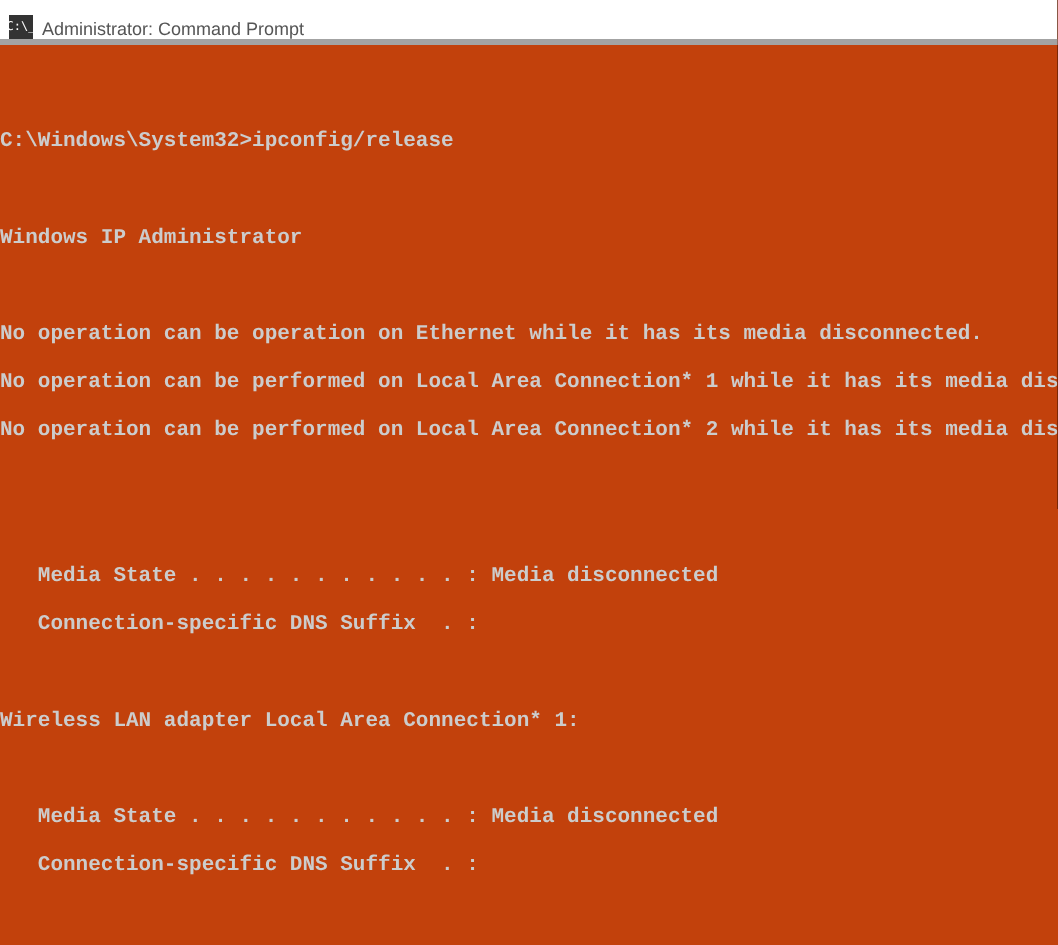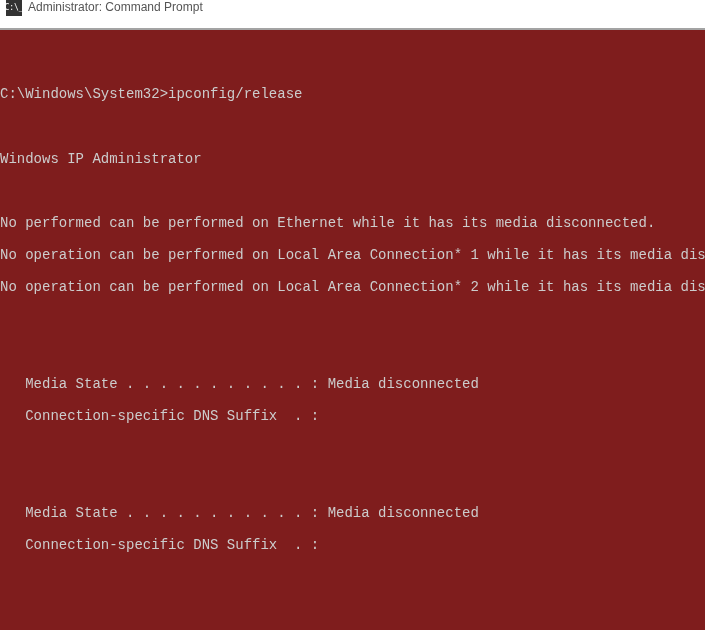--- a/index.html
+++ b/index.html
@@ -6,23 +6,23 @@
     body {
       width: 705px;
       height: 630px;
       background: #000;
       font-family: Consolas, 'Courier New', monospace;
       overflow: hidden;
     }
     .title-bar {
       height: 30px;
       background: #fff;
-      border-bottom: 2px solid #a3a3a3;
+      border-bottom: 4px solid #a3a3a3;
       display: flex;
-      align-items: flex-start;
+      align-items: flex-end;
       padding: 0 6px;
       gap: 6px;
     }
     .title-icon {
       width: 16px;
       height: 16px;
       background: #333;
       position: relative;
       display: inline-flex;
       align-items: center;
@@ -34,53 +34,55 @@
       font-size: 8px;
       font-family: Consolas, monospace;
       line-height: 1;
     }
     .title-text {
       font-family: 'Segoe UI', Tahoma, sans-serif;
       font-size: 12px;
       color: #555;
     }
     .terminal {
-      background: #7f1d1d;
+      background: #c2410c;
       color: #ccc;
       font-size: 14px;
       line-height: 1.15;
       padding: 8px 0 8px 0;
       white-space: pre;
       height: calc(100% - 30px);
       overflow: hidden;
+      font-weight: bold;
     }
     .line { white-space: pre; }
   </style>
 </head>
 <body>
 
 <div class="title-bar">
   <span class="title-icon"></span>
   <span class="title-text">Administrator: Command Prompt</span>
 </div>
 
 <div class="terminal">
 <div class="line"> </div>
 <div class="line"><span>C:\Windows\System32&gt;</span><span>ipconfig/release</span></div>
 <div class="line"> </div>
 <div class="line">Windows IP Administrator</div>
 <div class="line"> </div>
-<div class="line">No performed can be performed on Ethernet while it has its media disconnected.</div>
+<div class="line">No operation can be operation on Ethernet while it has its media disconnected.</div>
 <div class="line">No operation can be performed on Local Area Connection* 1 while it has its media disconnected.</div>
 <div class="line">No operation can be performed on Local Area Connection* 2 while it has its media disconnected.</div>
 <div class="line"> </div>
 <div class="line"> </div>
 <div class="line">   Media State . . . . . . . . . . . : Media disconnected</div>
 <div class="line">   Connection-specific DNS Suffix  . :</div>
 <div class="line"> </div>
+<div class="line">Wireless LAN adapter Local Area Connection* 1:</div>
 <div class="line"> </div>
 <div class="line">   Media State . . . . . . . . . . . : Media disconnected</div>
 <div class="line">   Connection-specific DNS Suffix  . :</div>
 
 
 
 
 
 
 

